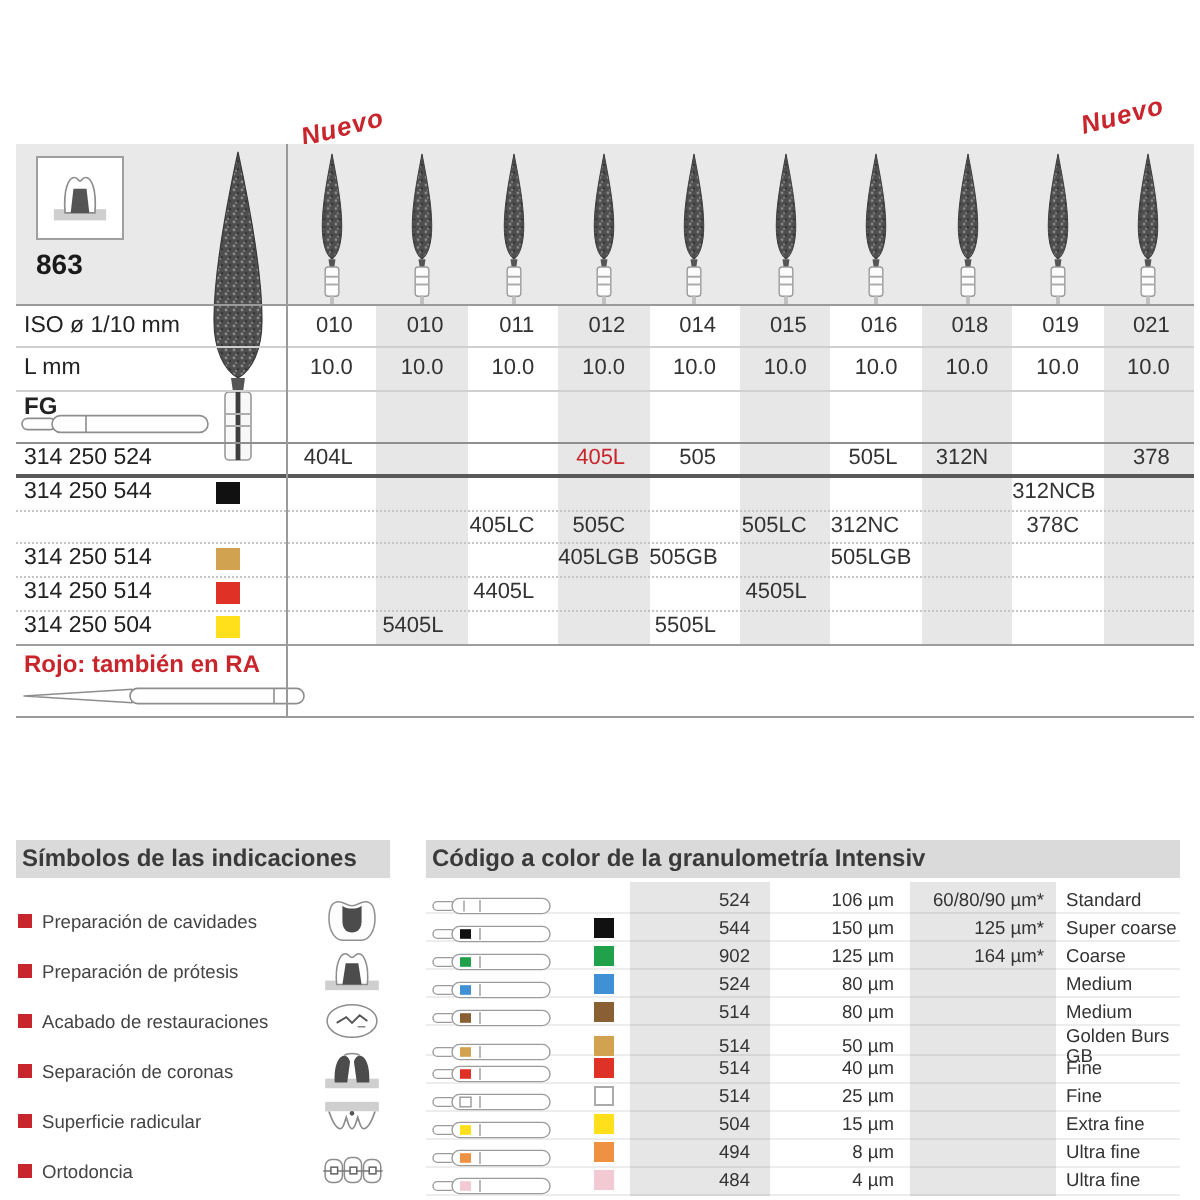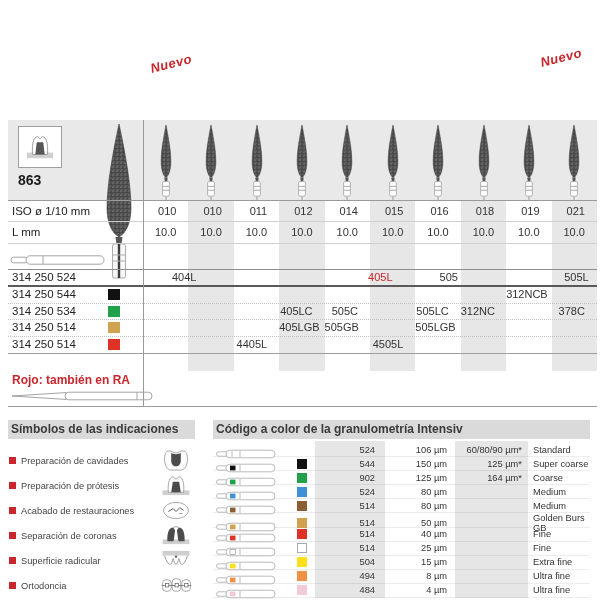--- a/index.html
+++ b/index.html
@@ -1,36 +1,36 @@
 <!DOCTYPE html>
 <html><head>
 <meta charset="utf-8">
 <style>
   html,body{margin:0;padding:0;background:#fff;}
   .sheet{position:relative;width:600px;height:600px;background:#ffffff;overflow:hidden;
          font-family:"Liberation Sans", sans-serif;color:#333;}
   
-  .top-table{position:absolute;left:8px;top:72px;width:589px;height:288px;margin-top:48px;}
+  .top-table{position:absolute;left:8px;top:72px;width:589px;height:288px;}
   .bur-band{position:absolute;left:0;top:0;width:589px;height:80px;background:#e9e9e9;}
   .stripe{position:absolute;top:80px;height:171px;width:45.4px;background:#e7e7e7;}
   .vdivider{position:absolute;left:135px;top:0;width:1px;height:287px;background:#9a9a9a;}
   .t-bottom{position:absolute;left:0;top:286px;width:589px;height:1px;background:#9a9a9a;}
   .spec-row{position:absolute;left:0;width:589px;display:grid;
             grid-template-columns:135px repeat(10,45.4px);box-sizing:border-box;}
   .row-iso{top:80px;height:22px;border-top:1px solid #9a9a9a;border-bottom:1px solid #cfcfcf;}
   .row-l{top:102px;height:22px;border-bottom:1px solid #cfcfcf;}
   .row-fg{top:124px;height:26px;}
   .spec-label{font-size:11.5px;line-height:21px;padding-left:4px;color:#222;}
   .fg-label{font-weight:bold;font-size:12px;line-height:14px;padding-left:4px;color:#222;}
   .spec-cell{font-size:11px;line-height:21px;text-align:right;padding-right:12px;color:#333;}
   .fg-shank{position:absolute;left:2px;top:133px;width:95px;height:14px;}
   #code-rows{position:absolute;left:0;top:149px;width:589px;border-top:1.5px solid #8e8e8e;}
   .code-row{display:grid;grid-template-columns:135px repeat(10,45.4px);height:16.8px;
             box-sizing:border-box;border-bottom:1px dotted #c4c4c4;}
-  .code-row:first-child{border-bottom:2px solid #595959;gap:20px;}
+  .code-row:first-child{border-bottom:2px solid #595959;}
   .code-row:last-child{border-bottom:1px solid #9e9e9e;}
   .code-label{position:relative;font-size:11.5px;line-height:15px;padding-left:4px;color:#222;}
   .swatch-t{position:absolute;left:100px;top:2px;width:12px;height:11px;}
   .val-cell{font-size:11px;line-height:15px;text-align:right;padding-right:12px;color:#333;}
   .val-red{color:var(--red);}
   .footer-note{position:absolute;left:4px;top:253px;font-size:12px;font-weight:bold;color:var(--red);}
   .ra-shank{position:absolute;left:2px;top:269px;width:144px;height:14px;}
   .series-box{position:absolute;left:10px;top:6px;width:42px;height:40px;background:#fff;
               border:1px solid #9f9f9f;display:flex;align-items:center;justify-content:center;}
   .series-num{position:absolute;left:10px;top:52px;font-size:14px;font-weight:bold;color:#1a1a1a;}
@@ -217,20 +217,23 @@
         <div class="spec-cell">10.0</div>
         <div class="spec-cell">10.0</div>
         <div class="spec-cell">10.0</div>
         <div class="spec-cell">10.0</div>
         <div class="spec-cell">10.0</div>
         <div class="spec-cell">10.0</div>
         <div class="spec-cell">10.0</div>
         <div class="spec-cell">10.0</div>
         <div class="spec-cell">10.0</div>
       </div>
+    <div class="spec-row row-fg">
+      <div class="fg-label">FG</div>
+    </div>
     <svg class="fg-shank" viewBox="0 0 95 14">
       <rect x="1" y="4.2" width="17" height="5.6" rx="2.8" fill="#fff" stroke="#8d8d8d" stroke-width="0.8"></rect>
       <rect x="16" y="2.8" width="78" height="8.4" rx="4.2" fill="#fff" stroke="#8d8d8d" stroke-width="0.8"></rect>
       <line x1="33" y1="3" x2="33" y2="11" stroke="#8d8d8d" stroke-width="0.8"></line>
     </svg>
 
     <div id="code-rows">
         <div class="code-row">
           <div class="code-label">314 250 524</div>
           <div class="val-cell">404L</div>
@@ -251,21 +254,20 @@
           <div class="val-cell"></div>
           <div class="val-cell"></div>
           <div class="val-cell"></div>
           <div class="val-cell"></div>
           <div class="val-cell"></div>
           <div class="val-cell"></div>
           <div class="val-cell">312NCB</div>
           <div class="val-cell"></div>
         </div>
         <div class="code-row">
-          <div class="code-label">314 250 534<span class="swatch-t" style="background: rgb(34, 161, 75);"></span></div>
           <div class="val-cell"></div>
           <div class="val-cell"></div>
           <div class="val-cell"></div>
           <div class="val-cell">405LC</div>
           <div class="val-cell">505C</div>
           <div class="val-cell"></div>
           <div class="val-cell">505LC</div>
           <div class="val-cell">312NC</div>
           <div class="val-cell"></div>
           <div class="val-cell">378C</div>
@@ -284,20 +286,33 @@
           <div class="val-cell"></div>
         </div>
         <div class="code-row">
           <div class="code-label">314 250 514<span class="swatch-t" style="background: rgb(224, 49, 39);"></span></div>
           <div class="val-cell"></div>
           <div class="val-cell"></div>
           <div class="val-cell">4405L</div>
           <div class="val-cell"></div>
           <div class="val-cell"></div>
           <div class="val-cell">4505L</div>
+          <div class="val-cell"></div>
+          <div class="val-cell"></div>
+          <div class="val-cell"></div>
+          <div class="val-cell"></div>
+        </div>
+        <div class="code-row">
+          <div class="code-label">314 250 504<span class="swatch-t" style="background: rgb(255, 224, 26);"></span></div>
+          <div class="val-cell"></div>
+          <div class="val-cell">5405L</div>
+          <div class="val-cell"></div>
+          <div class="val-cell"></div>
+          <div class="val-cell">5505L</div>
+          <div class="val-cell"></div>
           <div class="val-cell"></div>
           <div class="val-cell"></div>
           <div class="val-cell"></div>
           <div class="val-cell"></div>
         </div>
       </div>
 
     <div class="footer-note">Rojo: también en RA</div>
     <svg class="ra-shank" viewBox="0 0 144 14">
       <path d="M2 7 L56 3.6 L56 10.4 Z" fill="#fff" stroke="#8d8d8d" stroke-width="0.8" stroke-linejoin="round"></path>

